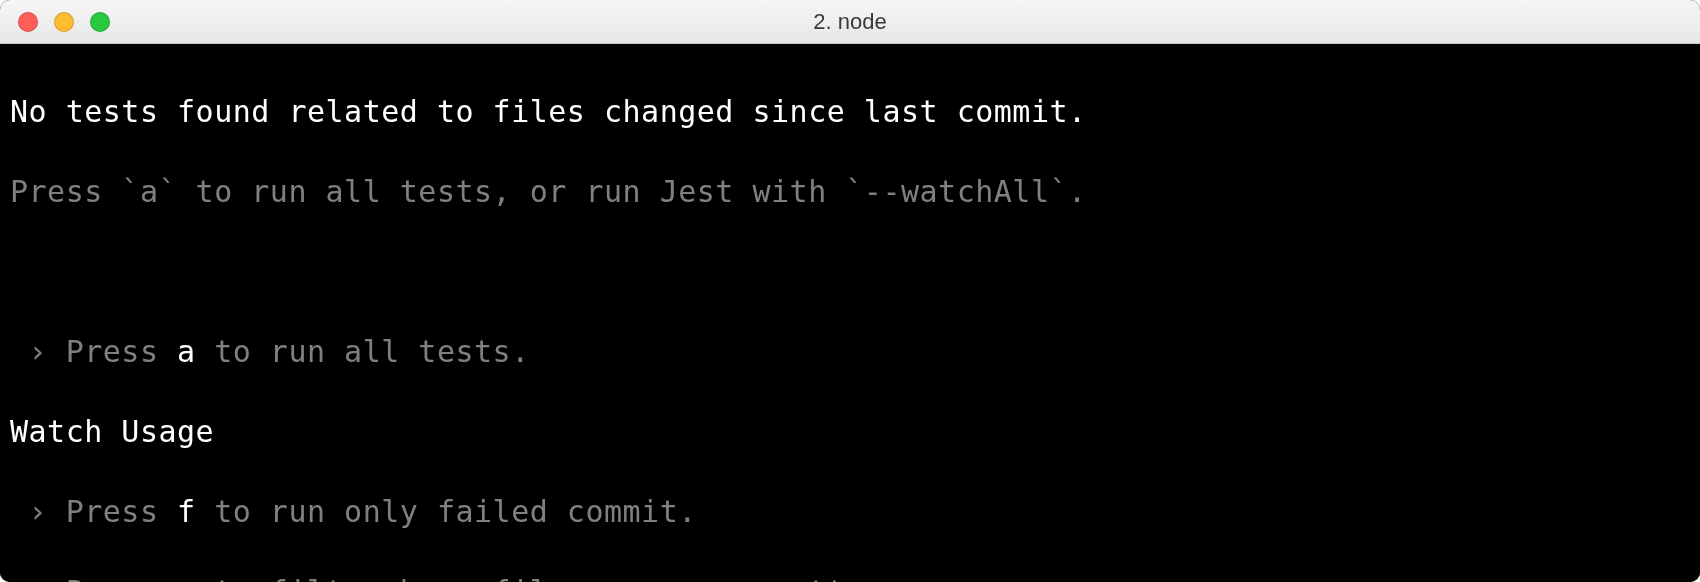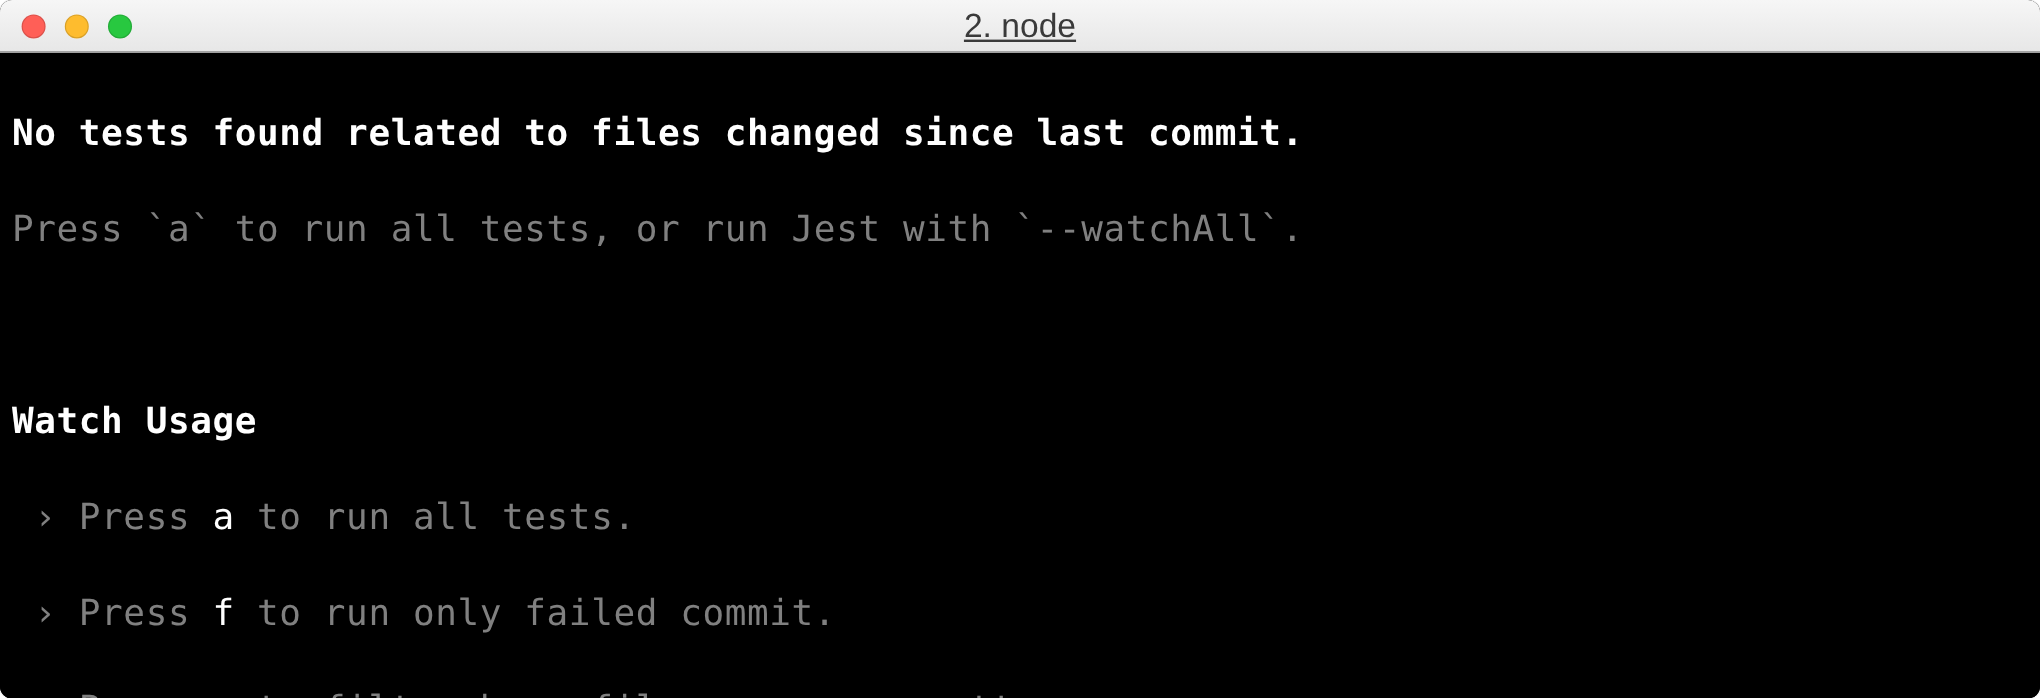--- a/index.html
+++ b/index.html
@@ -22,36 +22,35 @@
       width: 20px; height: 20px; border-radius: 50%;
     }
     .light.red    { background: #ff5f57; box-shadow: inset 0 0 0 1px rgba(0,0,0,0.15); }
     .light.yellow { background: #febc2e; box-shadow: inset 0 0 0 1px rgba(0,0,0,0.15); }
     .light.green  { background: #28c840; box-shadow: inset 0 0 0 1px rgba(0,0,0,0.15); }
     .title {
       position: absolute;
       left: 0; right: 0;
       text-align: center;
       font-family: -apple-system, "Helvetica Neue", Arial, sans-serif;
-      font-size: 28px;
+      font-size: 22px;
       color: #3a3a3a;
       pointer-events: none;
-      text-decoration: underline;
     }
     .terminal {
       background: #000;
       color: #fff;
       padding: 8px 10px 0 10px;
       font-size: 30px;
       line-height: 40px;
       letter-spacing: 0.5px;
       white-space: pre;
       height: calc(582px - 44px);
     }
-    .bold { font-weight: 700; color: #ffffff; text-align: center; }
+    .bold { font-weight: 400; color: #ffffff; text-align: center; }
     .dim  { color: #808080; text-align: center; }
     .key  { color: #ffffff; }
     .row  { display: block; }
   </style>
 </head>
 <body>
 
 <div class="window">
   <div class="titlebar">
     <div class="traffic-lights">
@@ -59,22 +58,22 @@
       <div class="light yellow"></div>
       <div class="light green"></div>
     </div>
     <div class="title">2. node</div>
   </div>
 
   <div class="terminal">
 <span class="row"><span class="bold">No tests found related to files changed since last commit.</span></span>
 <span class="row"><span class="dim">Press `a` to run all tests, or run Jest with `--watchAll`.</span></span>
 <span class="row"> </span>
+<span class="row"><span class="dim"> › </span><span class="dim">Press </span><span class="key">a</span><span class="dim"> to run all tests.</span></span>
 <span class="row"><span class="bold">Watch Usage</span></span>
-<span class="row"><span class="dim"> › </span><span class="dim">Press </span><span class="key">a</span><span class="dim"> to run all tests.</span></span>
 <span class="row"><span class="dim"> › </span><span class="dim">Press </span><span class="key">f</span><span class="dim"> to run only failed commit.</span></span>
 <span class="row"><span class="dim"> › </span><span class="dim">Press </span><span class="key">p</span><span class="dim"> to filter by a filename regex pattern.</span></span>
 
 
 
 
   </div>
 </div>
 
 </body></html>

